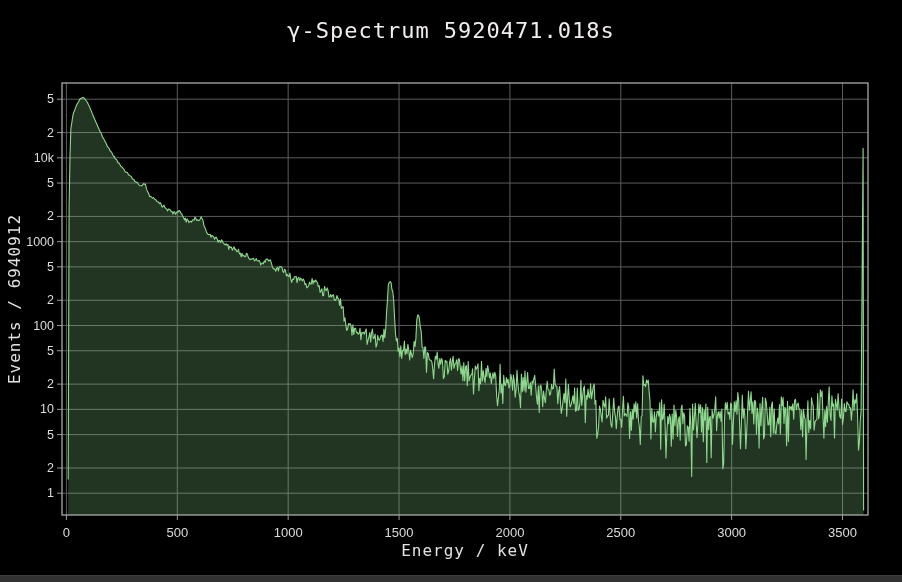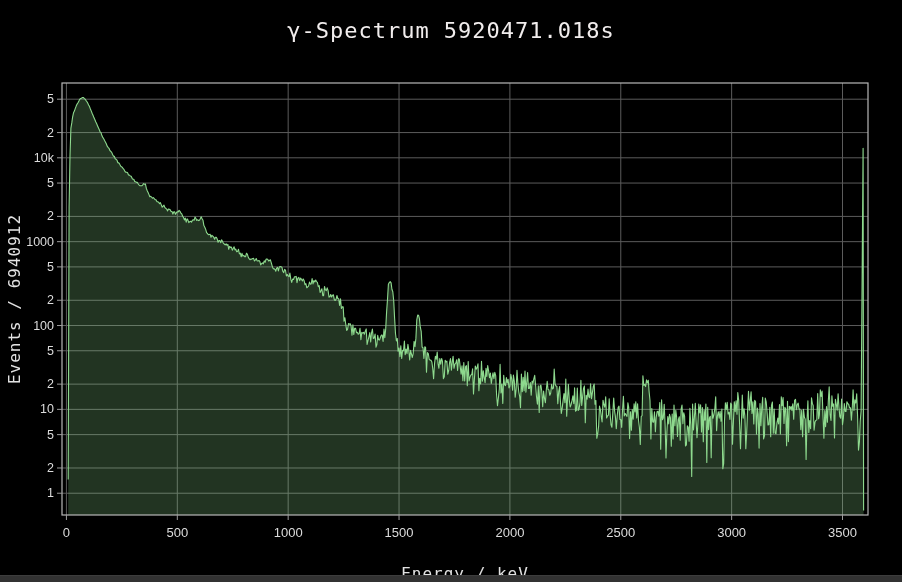--- a/index.html
+++ b/index.html
@@ -3,21 +3,21 @@
 <meta charset="utf-8">
 <style>
   html,body{margin:0;padding:0;background:#000;}
   #stage{position:relative;width:902px;height:582px;background:#000;overflow:hidden;
          font-family:"DejaVu Sans Mono", monospace;}
   .chart-title{position:absolute;top:18px;left:0;width:902px;text-align:center;
     font-size:22px;letter-spacing:1px;color:#f1eded;white-space:nowrap;}
   #spectrum-svg{position:absolute;left:0;top:0;}
   .y-axis-title{position:absolute;left:14px;top:299px;transform:translate(-50%,-50%) rotate(-90deg);
     font-size:16px;letter-spacing:1px;color:#e2e2e2;white-space:nowrap;}
-  .x-axis-title{position:absolute;left:62px;top:564px;width:806px;text-align:center;
+  .x-axis-title{position:absolute;left:62px;top:541px;width:806px;text-align:center;
     font-size:16px;letter-spacing:1px;color:#e2e2e2;}
   .bottom-bar{position:absolute;left:0;top:575px;width:902px;height:7px;background:#323232;
     border-top:1px solid #3d3d3d;}
 </style>
 </head>
 <body>
 
 <div id="stage">
   <div class="chart-title">γ-Spectrum 5920471.018s</div>
   <svg id="spectrum-svg" width="902" height="582">

